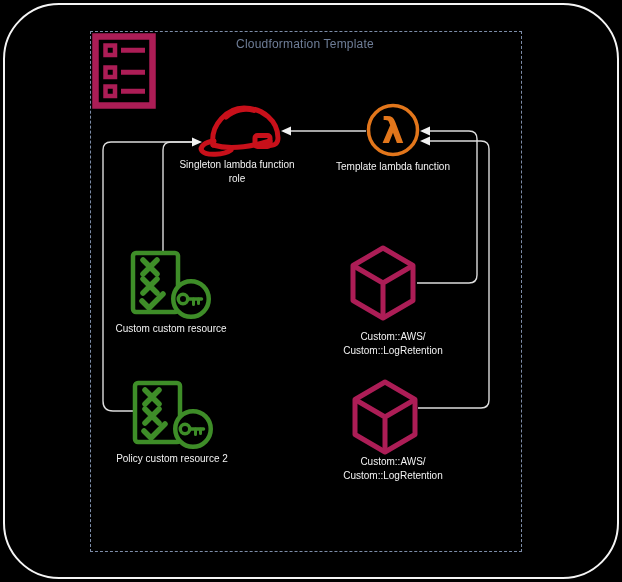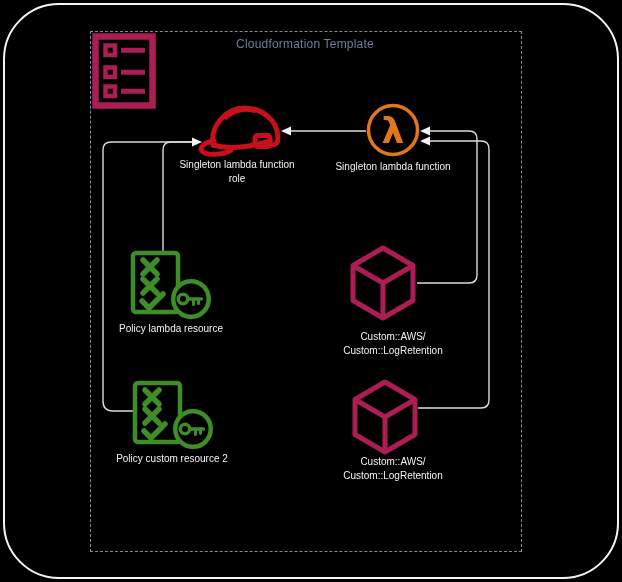--- a/index.html
+++ b/index.html
@@ -80,37 +80,37 @@
       </g>
     </svg>
     <div class="node-label" style="left:177px;top:158px;width:120px">Singleton lambda function role</div>
   </div>
 
   <div>
     <svg class="icon" style="left:365px;top:102px" width="56" height="56" viewBox="0 0 56 56">
       <circle cx="28" cy="28" r="24.5" fill="none" stroke="#e2761b" stroke-width="3.5"></circle>
       <text x="28" y="41" text-anchor="middle" font-family="DejaVu Sans, sans-serif" font-size="36" font-weight="bold" fill="#e2761b">λ</text>
     </svg>
-    <div class="node-label" style="left:333px;top:160px;width:120px">Singleton lambda function</div>
+    <div class="node-label" style="left:333px;top:160px;width:120px">Template lambda function</div>
   </div>
 
   <div>
     <svg class="icon" style="left:130px;top:250px" width="82" height="70" viewBox="0 0 82 70">
       <g fill="none" stroke="#3e8d28" stroke-linecap="round" stroke-linejoin="round">
         <rect x="3" y="3" width="45" height="59" rx="3" stroke-width="4.5"></rect>
         <path d="M13 10 L27 24 M27 10 L13 24" stroke-width="5.5"></path>
         <path d="M13 29 L27 43 M27 29 L13 43" stroke-width="5.5"></path>
         <path d="M12 51 L19 58 L33 44" stroke-width="5.5"></path>
         <circle cx="61" cy="49" r="17.75" fill="#000" stroke-width="4.5"></circle>
         <circle cx="53" cy="49" r="4.75" stroke-width="3.5"></circle>
         <path d="M58 49 L71.5 49" stroke-width="3.5"></path>
         <path d="M63.5 49 L63.5 54.5 M68.5 49 L68.5 53.5" stroke-width="3"></path>
       </g>
     </svg>
-    <div class="node-label" style="left:98px;top:322px;width:146px">Policy lambda resource</div>
+    <div class="node-label" style="left:98px;top:322px;width:146px">Custom custom resource</div>
   </div>
 
   <div>
     <svg class="icon" style="left:132px;top:380px" width="82" height="70" viewBox="0 0 82 70">
       <g fill="none" stroke="#3e8d28" stroke-linecap="round" stroke-linejoin="round">
         <rect x="3" y="3" width="45" height="59" rx="3" stroke-width="4.5"></rect>
         <path d="M13 10 L27 24 M27 10 L13 24" stroke-width="5.5"></path>
         <path d="M13 29 L27 43 M27 29 L13 43" stroke-width="5.5"></path>
         <path d="M12 51 L19 58 L33 44" stroke-width="5.5"></path>
         <circle cx="61" cy="49" r="17.75" fill="#000" stroke-width="4.5"></circle>

